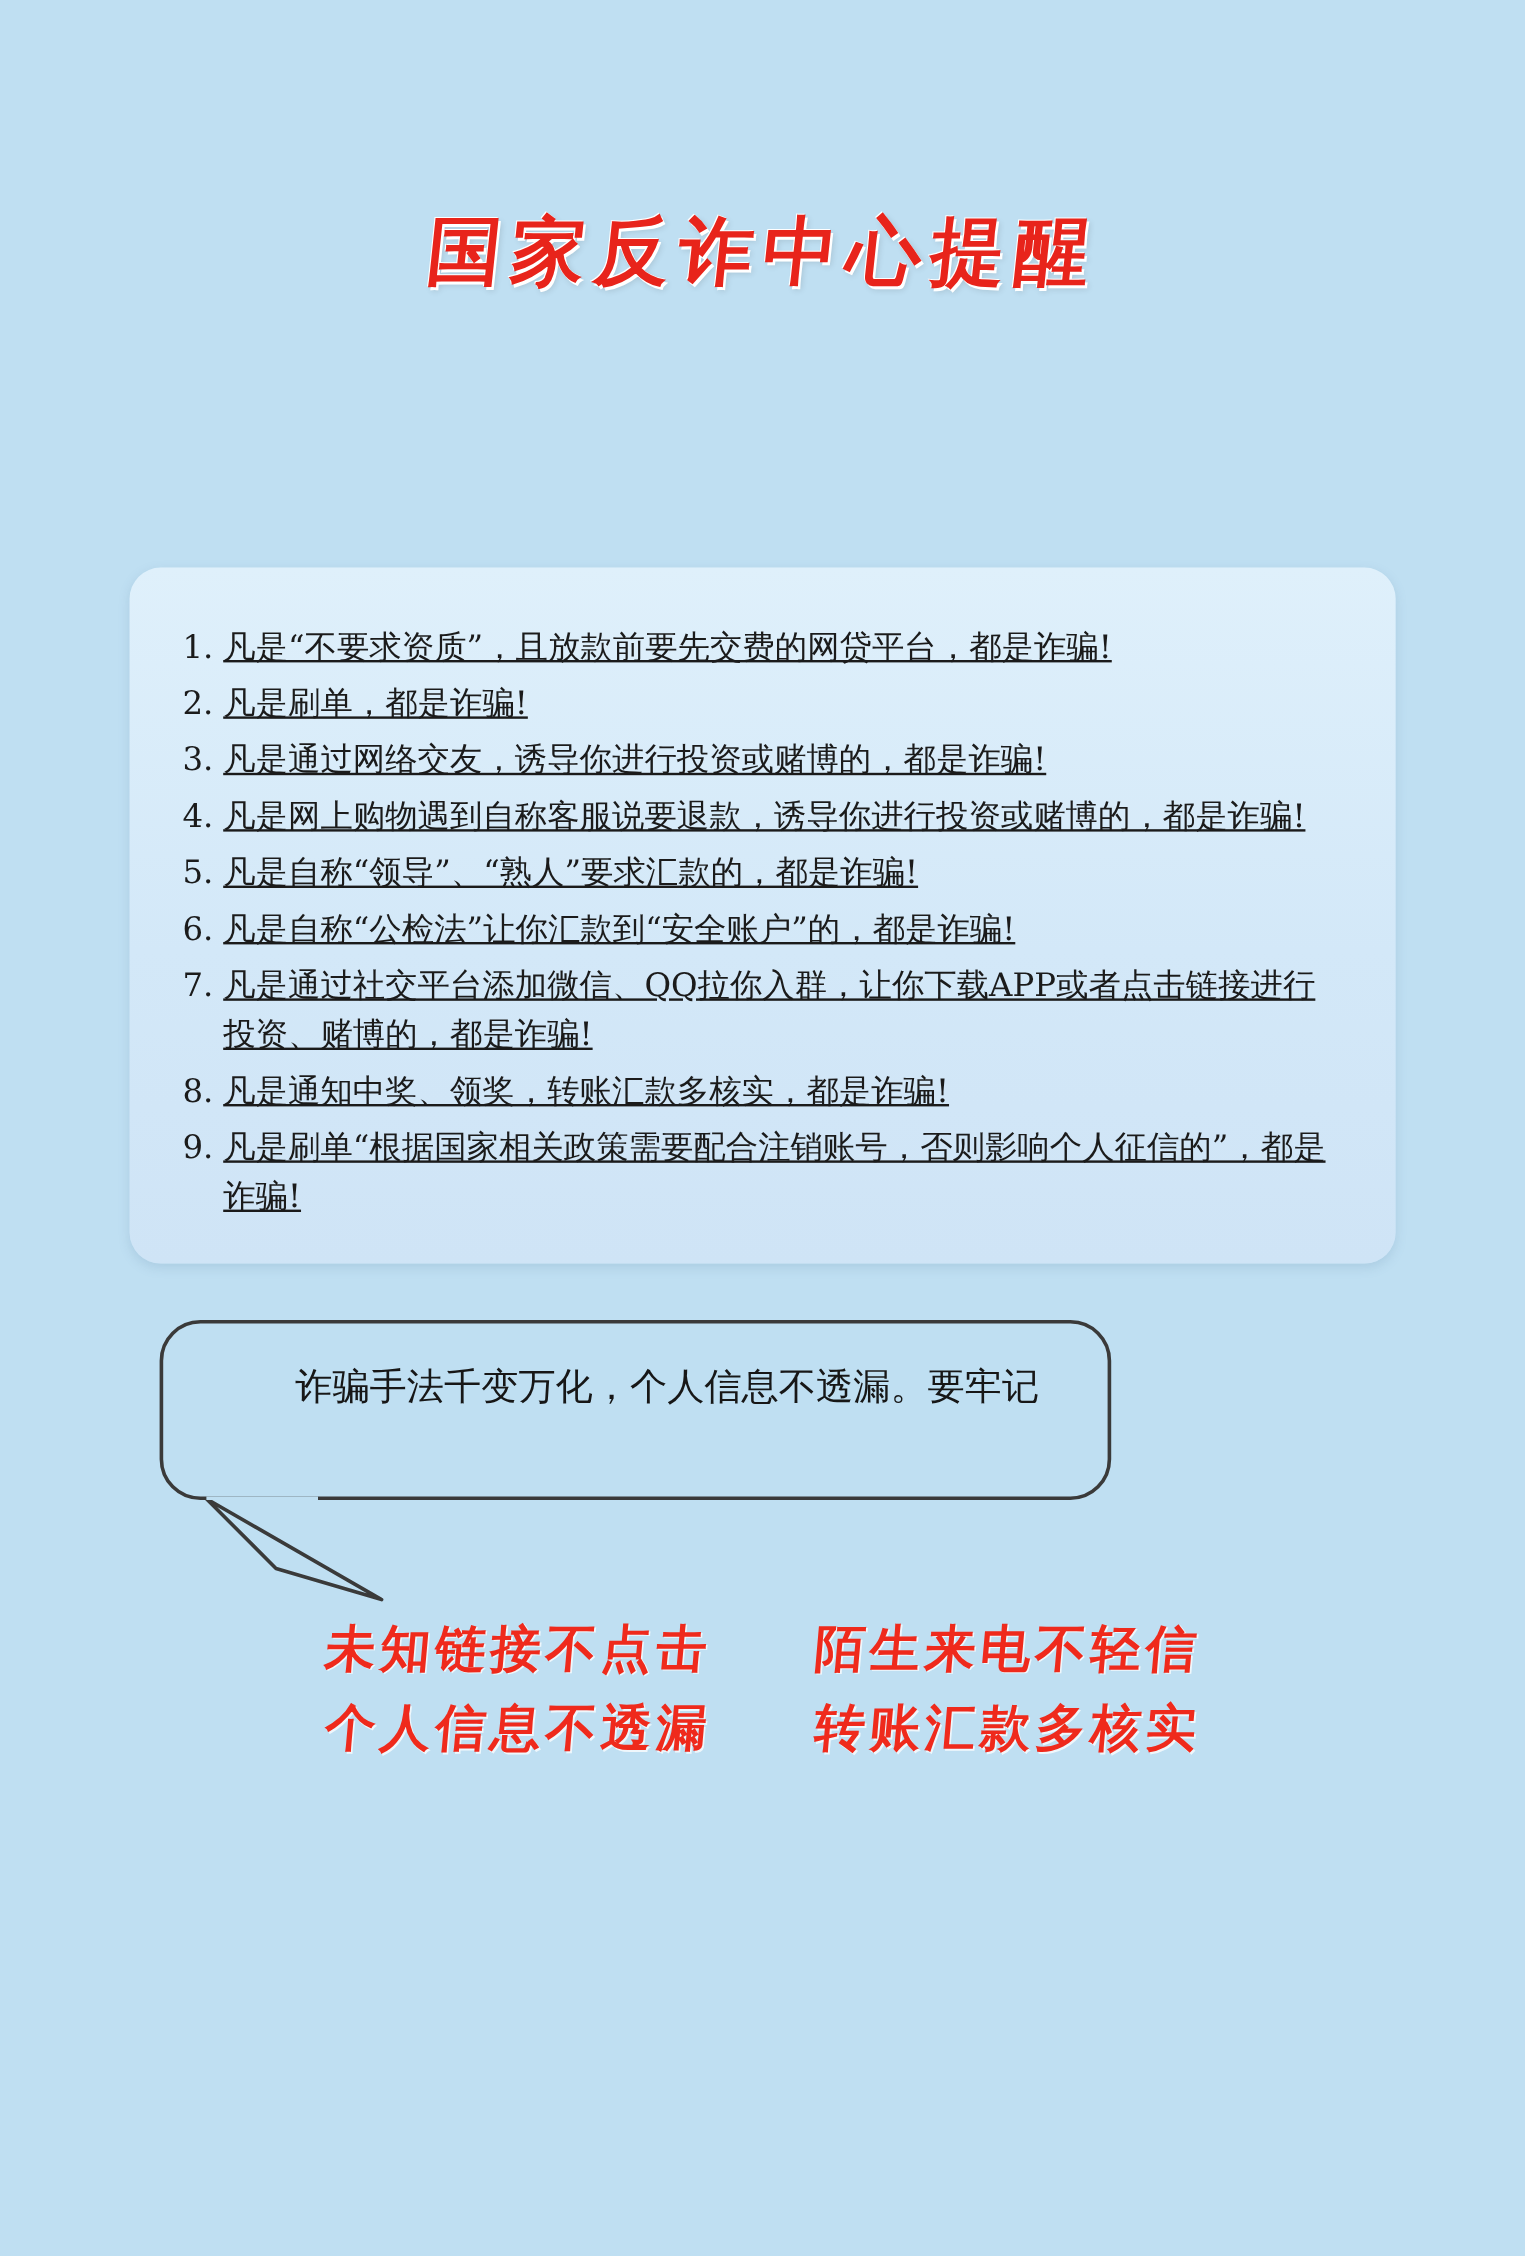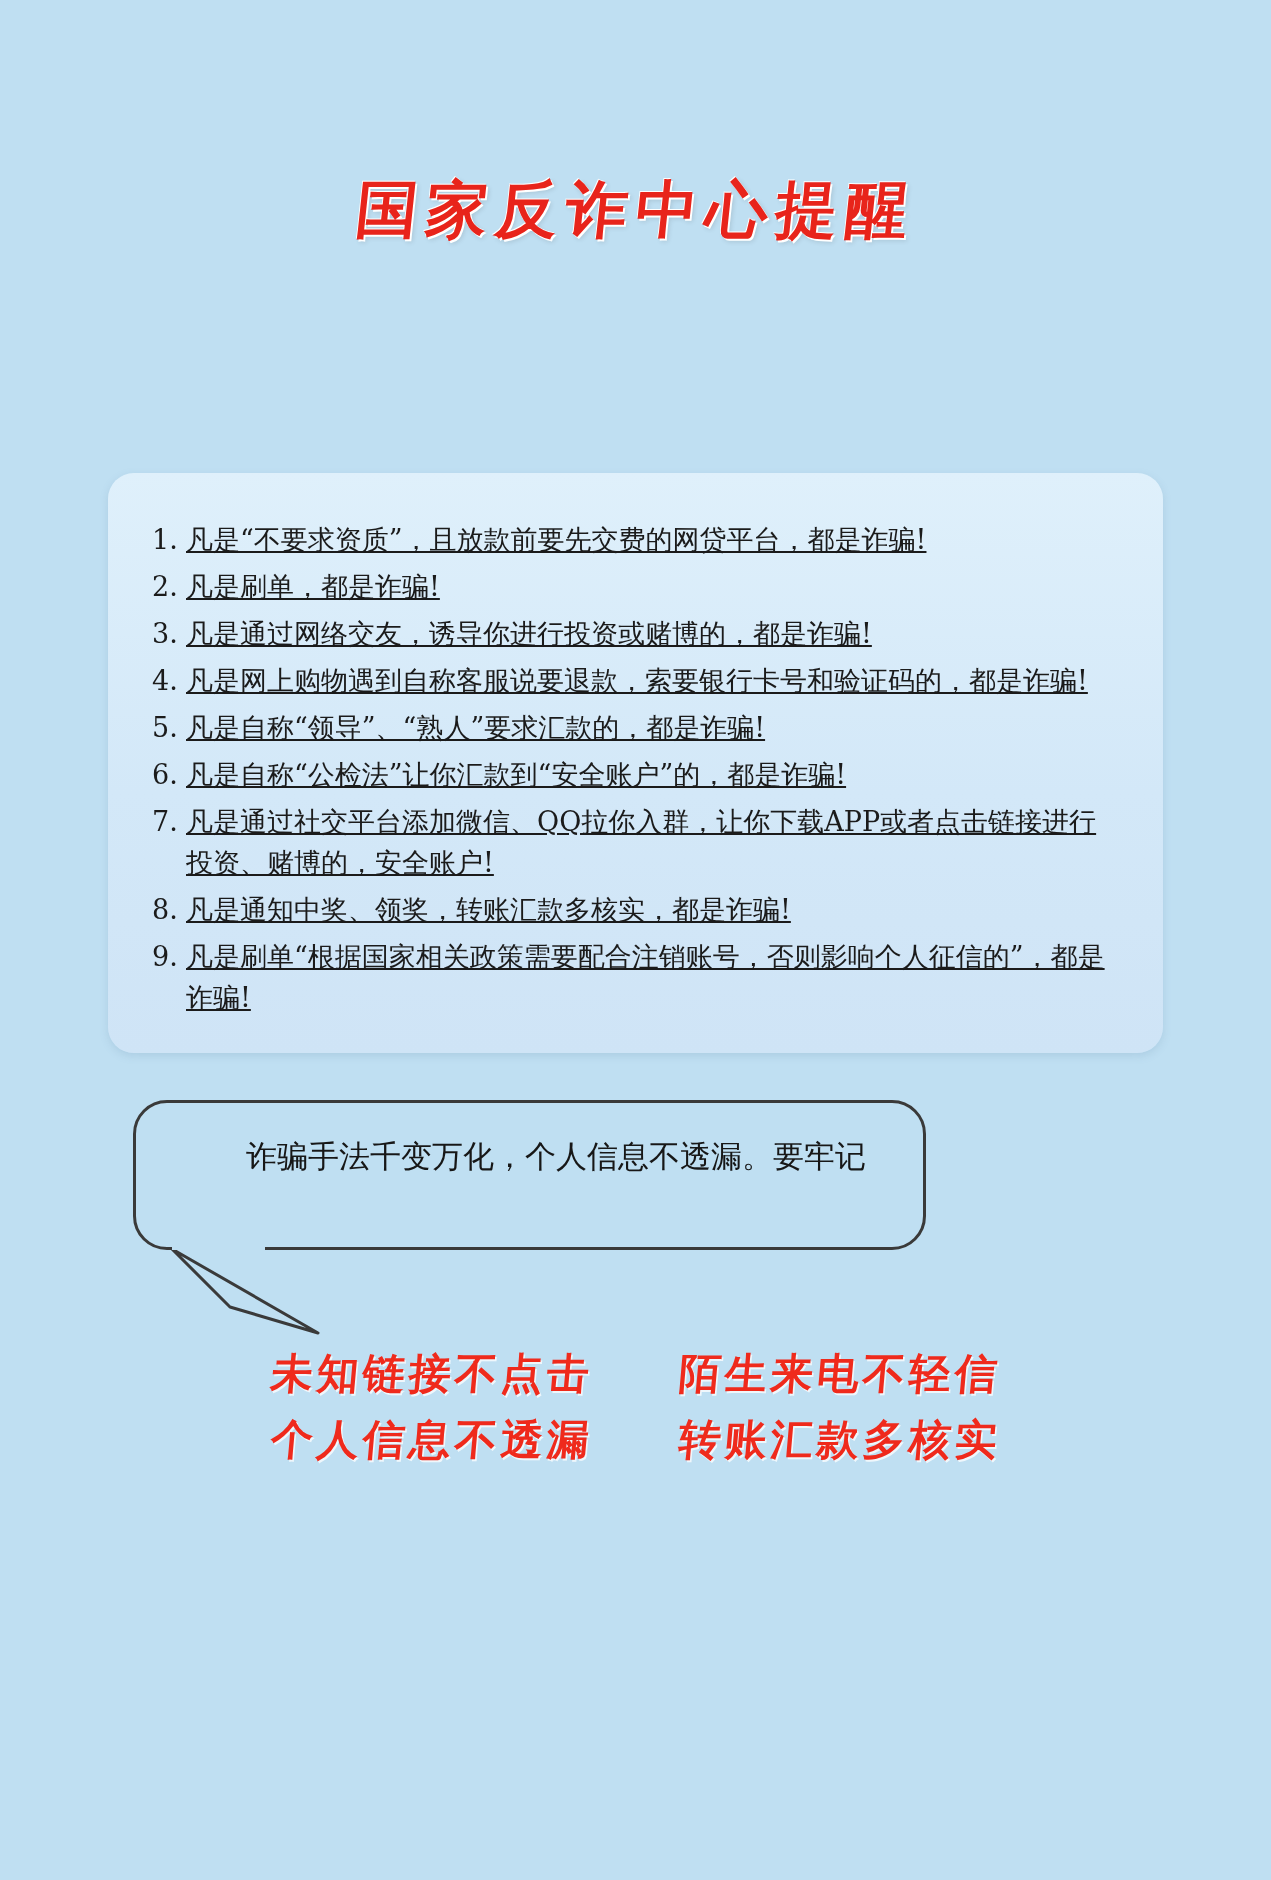--- a/index.html
+++ b/index.html
@@ -157,33 +157,33 @@
       <li>
         <span class="num">2.</span>
         <span class="txt">凡是刷单，都是诈骗!</span>
       </li>
       <li>
         <span class="num">3.</span>
         <span class="txt">凡是通过网络交友，诱导你进行投资或赌博的，都是诈骗!</span>
       </li>
       <li>
         <span class="num">4.</span>
-        <span class="txt">凡是网上购物遇到自称客服说要退款，索要银行卡号和验证码的，都是诈骗!</span>
+        <span class="txt">凡是网上购物遇到自称客服说要退款，诱导你进行投资或赌博的，都是诈骗!</span>
       </li>
       <li>
         <span class="num">5.</span>
         <span class="txt">凡是自称“领导”、“熟人”要求汇款的，都是诈骗!</span>
       </li>
       <li>
         <span class="num">6.</span>
         <span class="txt">凡是自称“公检法”让你汇款到“安全账户”的，都是诈骗!</span>
       </li>
       <li>
         <span class="num">7.</span>
-        <span class="txt">凡是通过社交平台添加微信、QQ拉你入群，让你下载APP或者点击链接进行投资、赌博的，安全账户!</span>
+        <span class="txt">凡是通过社交平台添加微信、QQ拉你入群，让你下载APP或者点击链接进行投资、赌博的，都是诈骗!</span>
       </li>
       <li>
         <span class="num">8.</span>
         <span class="txt">凡是通知中奖、领奖，转账汇款多核实，都是诈骗!</span>
       </li>
       <li>
         <span class="num">9.</span>
         <span class="txt">凡是刷单“根据国家相关政策需要配合注销账号，否则影响个人征信的”，都是诈骗!</span>
       </li>
     </ul>

